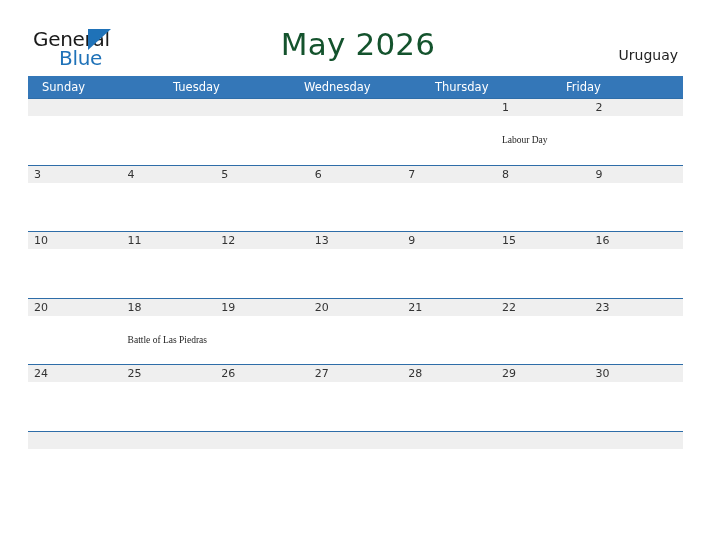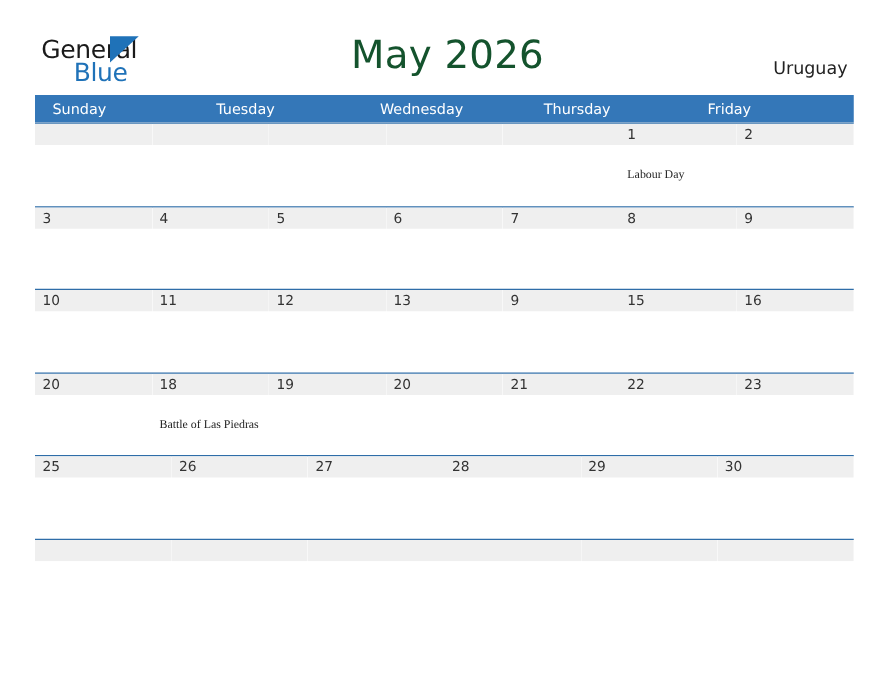--- a/index.html
+++ b/index.html
@@ -322,20 +322,25 @@
       <div class="day">
           <div class="day-band"></div>
           <span class="day-num">23</span>
           <span class="day-event"></span>
         </div>
     </div>
 
     <div class="week">
       <div class="day">
           <div class="day-band"></div>
+          <span class="day-num">24</span>
+          <span class="day-event"></span>
+        </div>
+      <div class="day">
+          <div class="day-band"></div>
           <span class="day-num">25</span>
           <span class="day-event"></span>
         </div>
       <div class="day">
           <div class="day-band"></div>
           <span class="day-num">26</span>
           <span class="day-event"></span>
         </div>
       <div class="day">
           <div class="day-band"></div>

